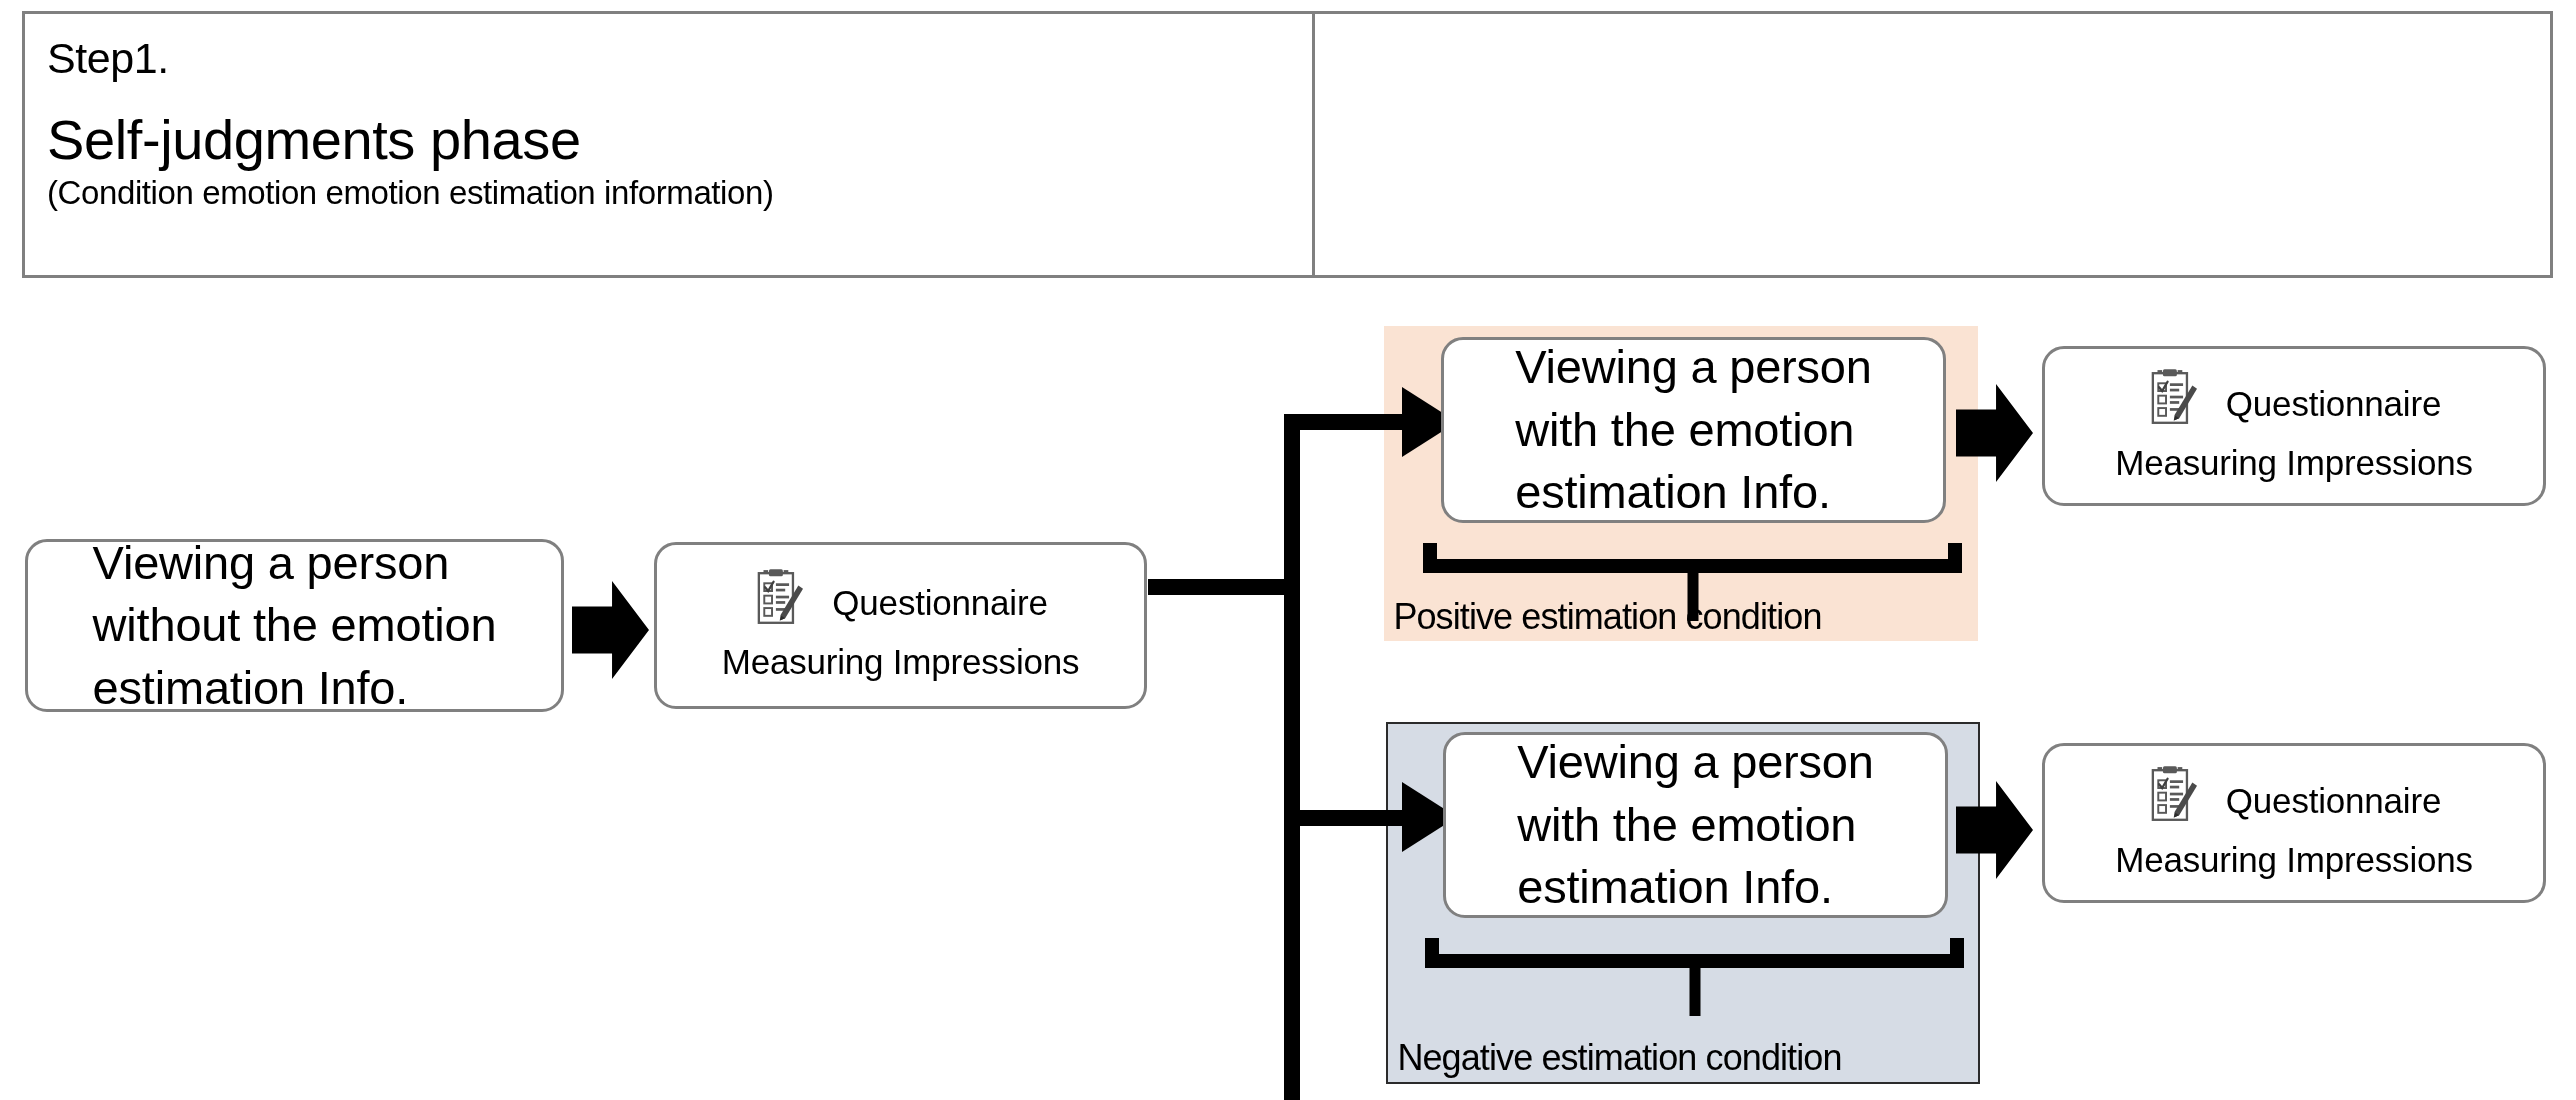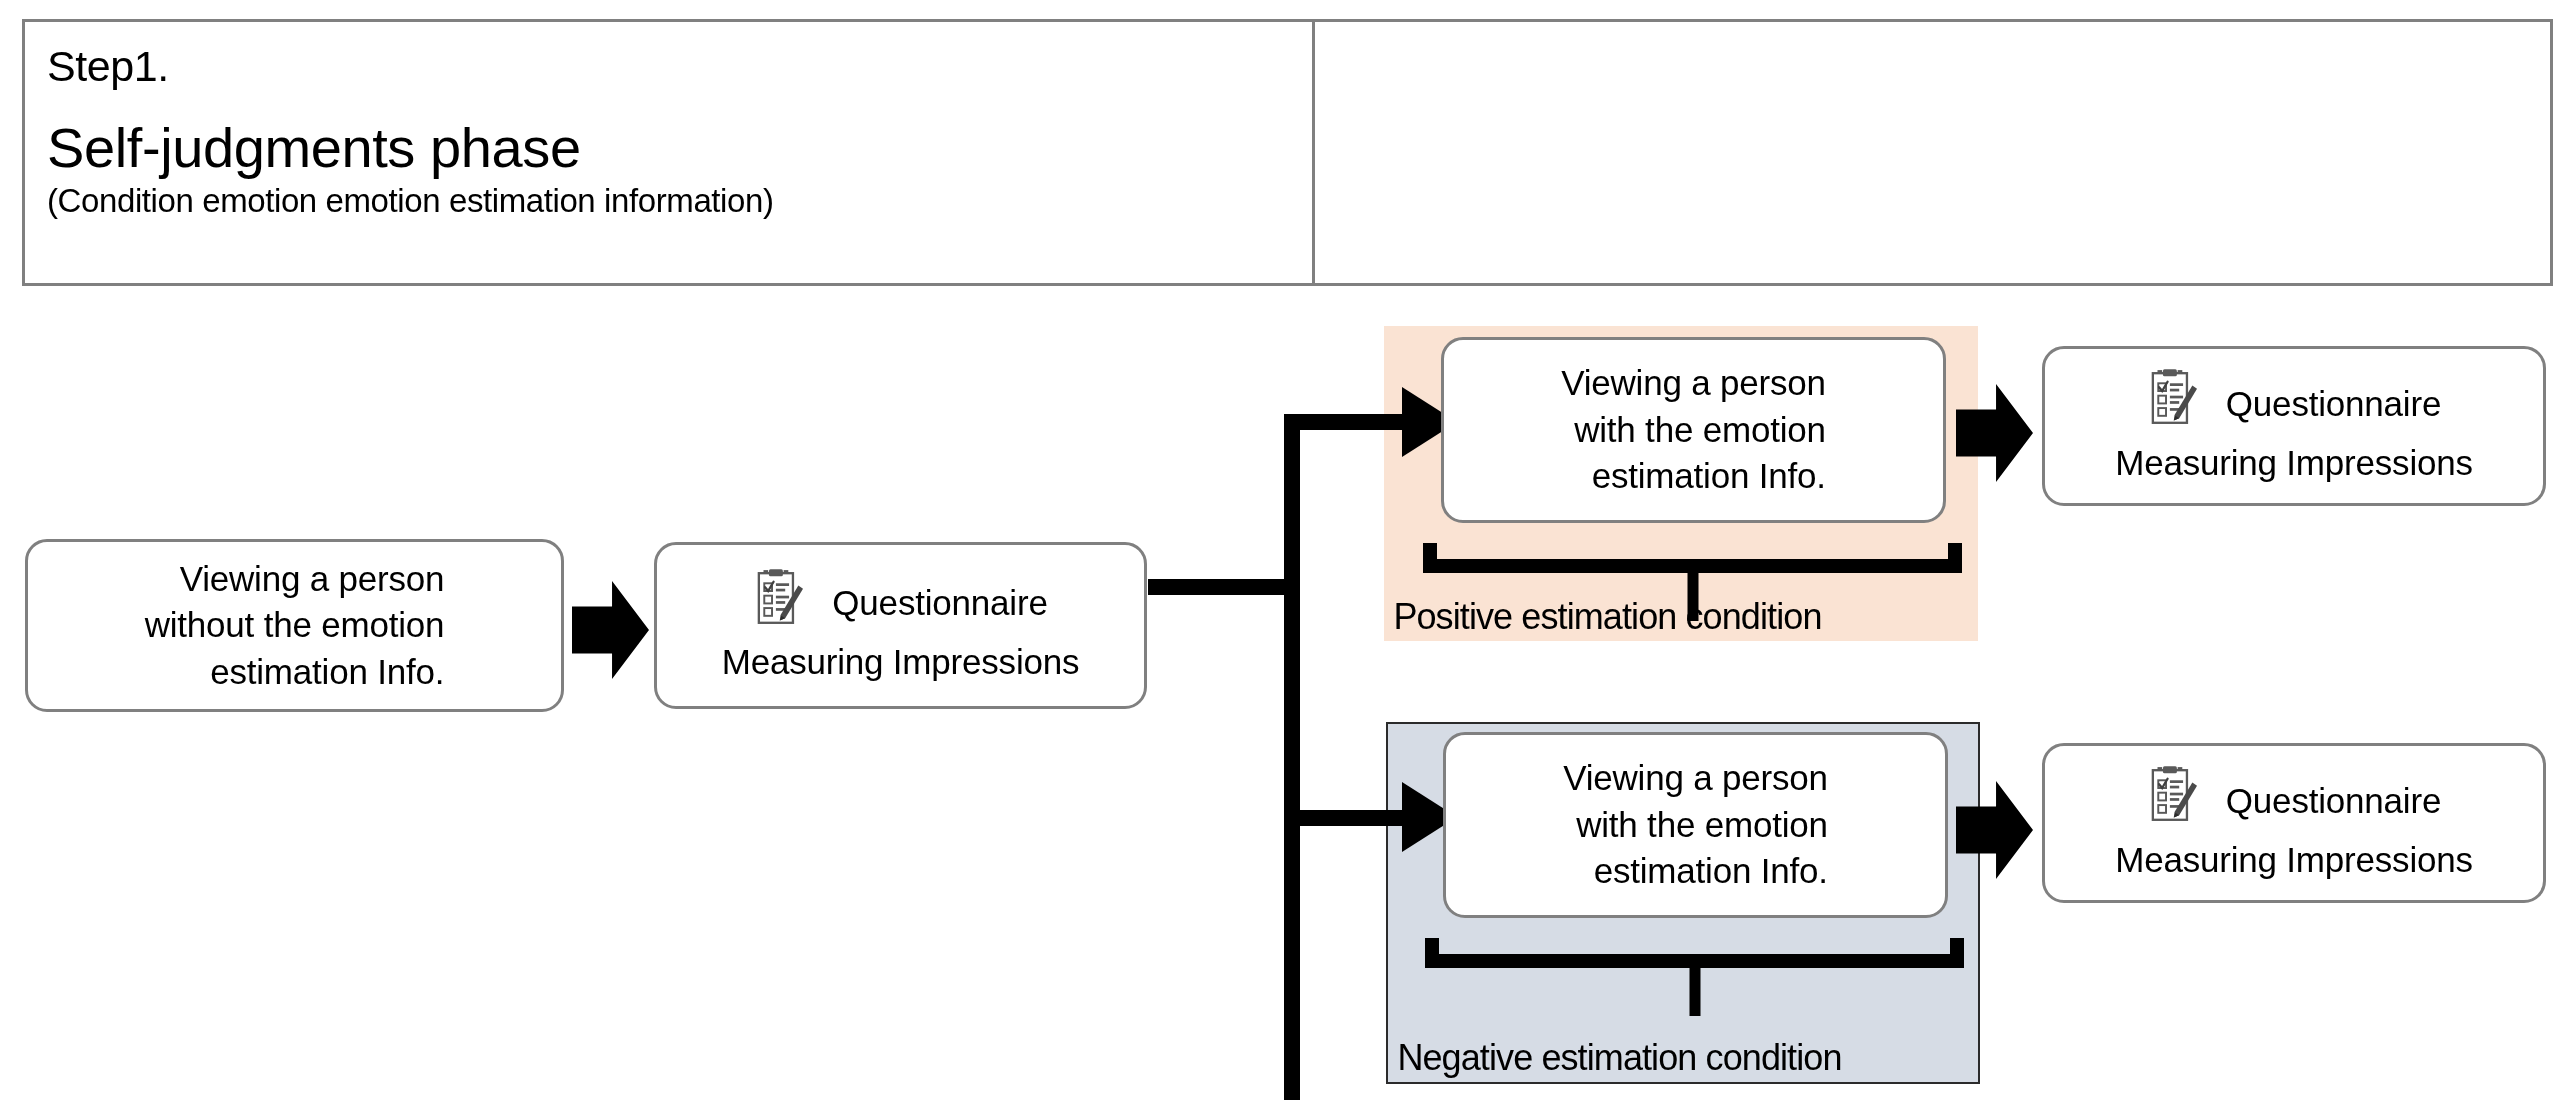--- a/index.html
+++ b/index.html
@@ -16,21 +16,21 @@
     width: 2576px;
     height: 1101px;
     background: #ffffff;
     overflow: hidden;
   }
 
   
   .step-table {
     position: absolute;
     left: 22px;
-    top: 19px;
+    top: 11px;
     width: 2531px;
     height: 267px;
     border: 3.9px solid #808080;
     box-sizing: border-box;
     display: flex;
   }
   .step-cell {
     box-sizing: border-box;
     padding: 20px 0 0 22px;
     display: flex;
@@ -93,22 +93,22 @@
     position: absolute;
     box-sizing: border-box;
     background: #ffffff;
     border: 3.9px solid #808080;
     border-radius: 22px;
     display: flex;
     align-items: center;
     justify-content: center;
   }
   .flowbox .txt {
-    text-align: right;
-    font-size: 35px;
+    text-align: left;
+    font-size: 47px;
     line-height: 1.33;
     letter-spacing: -0.2px;
   }
 
   
   #box-view-plain      { left: 25px;   top: 539px;  width: 539px;  height: 173px; }
   #box-quest-step1     { left: 654px;  top: 542px;  width: 493px;  height: 167px; }
   #box-view-positive   { left: 1441px; top: 337px;  width: 505px;  height: 186px; }
   #box-view-negative   { left: 1443px; top: 732px;  width: 505px;  height: 186px; }
   #box-quest-positive  { left: 2042px; top: 346px;  width: 504px;  height: 160px; }

